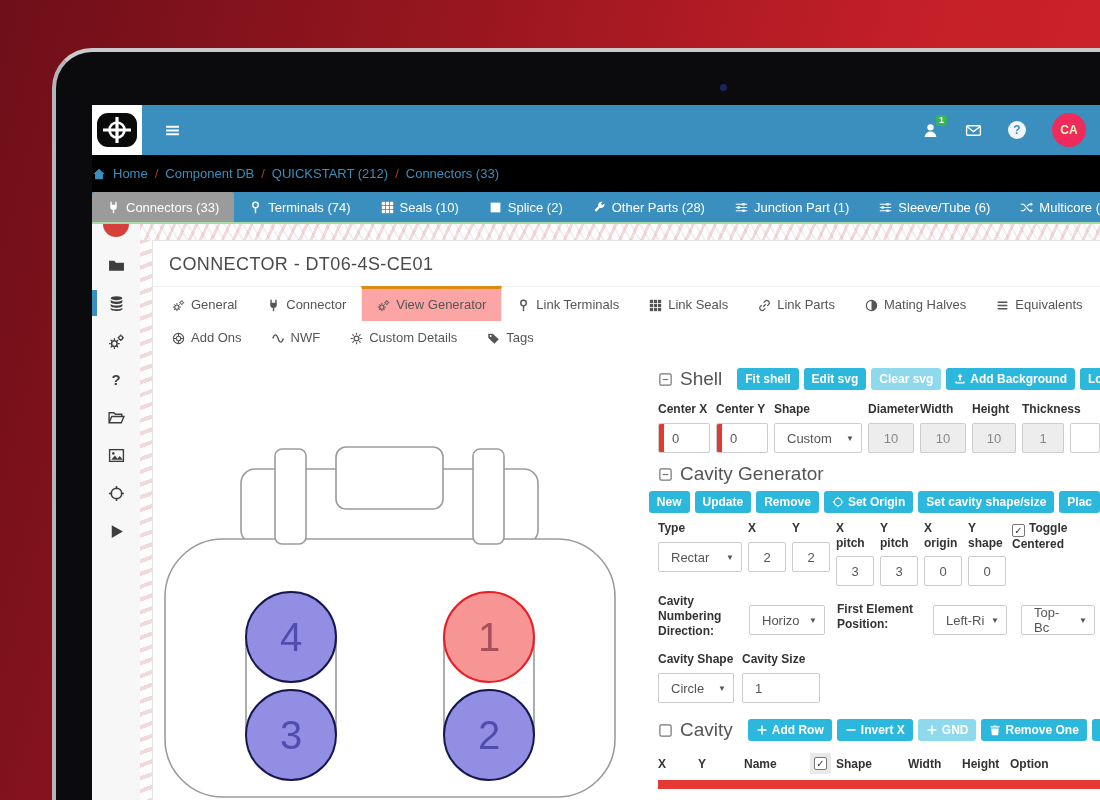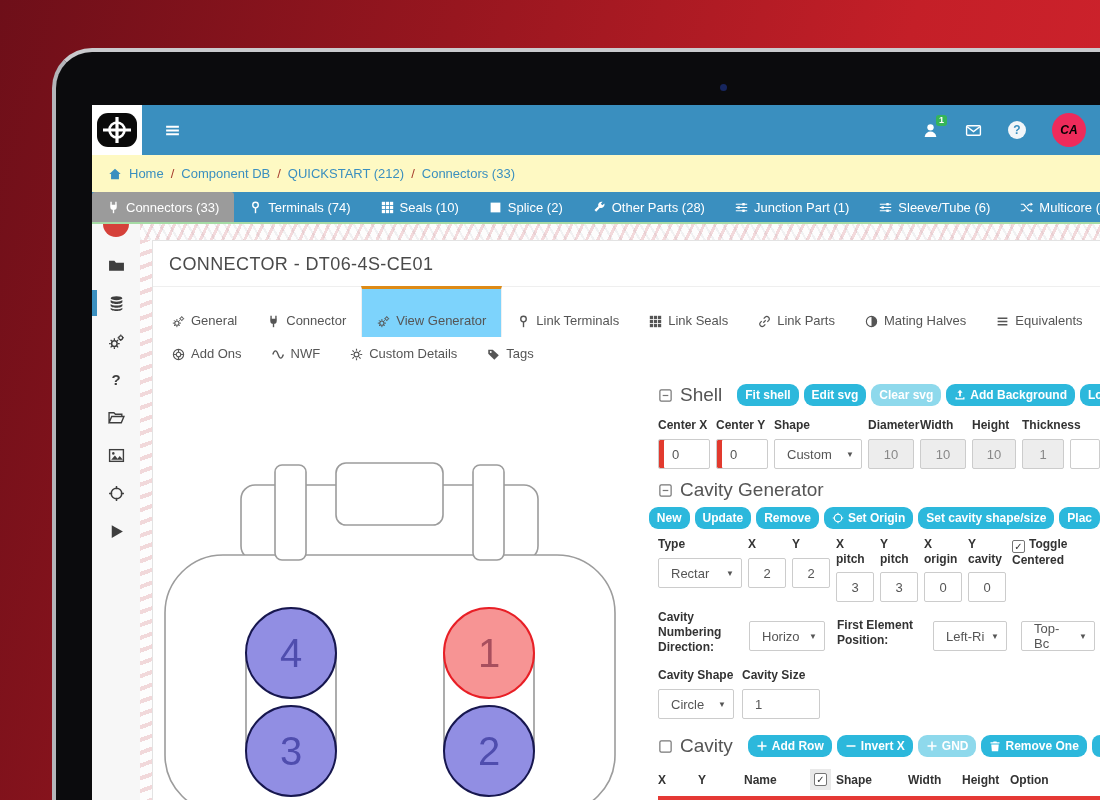--- a/index.html
+++ b/index.html
@@ -17,25 +17,25 @@
   
   .navbar { height:50px; background:var(--accent,#3a8fbf); display:flex; align-items:center; flex:none; }
   .logo { width:50px; height:50px; background:#fff; display:flex; align-items:center; justify-content:center; flex:none; cursor:pointer; }
   .nav-burger { color:#fff; margin-left:22px; width:17px; height:17px; cursor:pointer; }
   .nav-right { margin-left:auto; display:flex; align-items:center; gap:26px; padding-right:14px; }
   .nav-ico { color:#fff; width:17px; height:17px; position:relative; cursor:pointer; }
   .badge { position:absolute; top:-7px; right:-8px; background:var(--badge,#35b558); color:#fff; font-size:9px;
     font-weight:bold; border-radius:3px; padding:1px 3px; line-height:1; font-style:normal; }
   .qcircle { width:18px; height:18px; border-radius:50%; background:#f2f6f9; color:var(--accent,#3a8fbf);
     font-size:12px; font-weight:bold; display:flex; align-items:center; justify-content:center; cursor:pointer; }
-  .avatar { width:34px; height:34px; border-radius:50%; background:var(--avatar,#ee2b5b); color:#000000; font-size:12px;
-    font-weight:bold; display:flex; align-items:center; justify-content:center; cursor:pointer;font-style:italic; }
+  .avatar { width:34px; height:34px; border-radius:50%; background:var(--avatar,#ee2b5b); color:#fef9c3; font-size:12px;
+    font-weight:bold; display:flex; align-items:center; justify-content:center; cursor:pointer; }
 
   
-  .breadcrumb { height:37px; background:#fef9c3; display:flex; align-items:center; padding-left:16px;
+  .breadcrumb { height:37px; background:#000000; display:flex; align-items:center; padding-left:0;
     font-size:13px; gap:7px; flex:none; }
   .breadcrumb a { color:var(--accent,#3a8fbf); text-decoration:none; cursor:pointer; }
   .bc-home { width:14px; height:14px; color:var(--accent,#3a8fbf); }
   .bc-sep { color:#a63d2e; font-style:normal; }
 
   
   .tabbar { height:30px; background:var(--accent,#3a8fbf); display:flex; flex:none; }
   .tab { display:flex; align-items:center; gap:6px; padding:0 15px; color:#fff; font-size:13px; white-space:nowrap; cursor:pointer; }
   .tab.active { background:var(--tab_active_bg,#9b9b9b); border-radius:3px 3px 0 0; }
   .tab i { width:13px; height:13px; display:inline-block; }
@@ -57,31 +57,31 @@
   .main::after { content:""; position:absolute; left:0; top:16px; width:12px; bottom:0;
     background:repeating-linear-gradient(160deg, rgba(195,70,80,.20) 0 4px, rgba(255,255,255,0) 4px 12px); }
 
   .panel { position:absolute; left:12px; top:16px; right:0; bottom:0; background:#fff;
     border:1px solid #e3e3e3; border-right:none; border-bottom:none; }
   .page-title { font-size:18px; color:#4a4a4a; letter-spacing:.4px; padding:13px 16px 11px; border-bottom:1px solid #efefef; font-weight:normal; }
 
   .subtabs { display:flex; align-items:stretch; padding-left:4px; }
   .subtab { display:flex; align-items:flex-end; gap:6px; padding:9px 15px; font-size:13px; color:#555; cursor:pointer; white-space:nowrap; }
   .subtab i { width:13px; height:13px; color:#555; }
-  .subtab.active { border-top:3px solid var(--subtab_border,#de8b16); padding-top:24px; background:#7dd3fc;
+  .subtab.active { border-top:3px solid var(--subtab_border,#de8b16); padding-top:8px; background:#fca5a5;
     border-left:1px solid #f0f0f0; border-right:1px solid #f0f0f0; margin-top:-1px; }
 
   .workarea { display:flex; }
   .draw { flex:0 0 503px; min-width:0; }
   .draw svg { display:block; margin-top:18px; }
   .form { flex:1; min-width:0; padding:4px 0 0 2px; }
 
   .sec-h { display:flex; align-items:center; gap:7px; font-size:19px; color:#555; margin-top:10px; }
   .sec-h i.sq { width:15px; height:15px; color:#777; flex:none; }
-  .btn { background:var(--btn,#2cb8dc); color:#fff; font-size:12px; font-weight:bold; border:none; border-radius:9px;
+  .btn { background:var(--btn,#2cb8dc); color:#fff; font-size:12px; font-weight:bold; border:none; border-radius:3px;
     padding:4px 8px; display:inline-flex; align-items:center; gap:4px; white-space:nowrap; cursor:pointer;
     font-family:inherit; flex:none; }
   .btn i { width:12px; height:12px; }
   .btn.muted { background:var(--btn_muted,#8ed9ec); }
   .btnrow { display:flex; gap:5px; justify-content:flex-end; margin-top:6px; }
   .sec-h .btnrow { margin:0 0 0 8px; }
 
   .fieldrow { display:flex; gap:6px; margin-top:12px; align-items:flex-start; }
   .fld { display:flex; flex-direction:column; }
   .fld label { font-size:12px; font-weight:bold; color:#333; line-height:1.25; min-height:16px; margin-bottom:5px; white-space:normal; }
@@ -587,21 +587,21 @@
                     </div>
                   <div class="fld w38">
                       <label>Y pitch</label>
                     <div class="inp w38">3</div>
                     </div>
                   <div class="fld w38">
                       <label>X origin</label>
                     <div class="inp w38">0</div>
                     </div>
                   <div class="fld w38">
-                      <label>Y cavity</label>
+                      <label>Y shape</label>
                     <div class="inp w38">0</div>
                     </div>
                   <div class="togglecol">
                     <span class="chk checked"></span><span>Toggle Centered</span>
                   </div>
                 </div>
 
                 <div class="fieldrow" style="margin-top:8px; align-items:center">
                   <div class="fld w85">
                       <label>Cavity Numbering Direction:</label>

